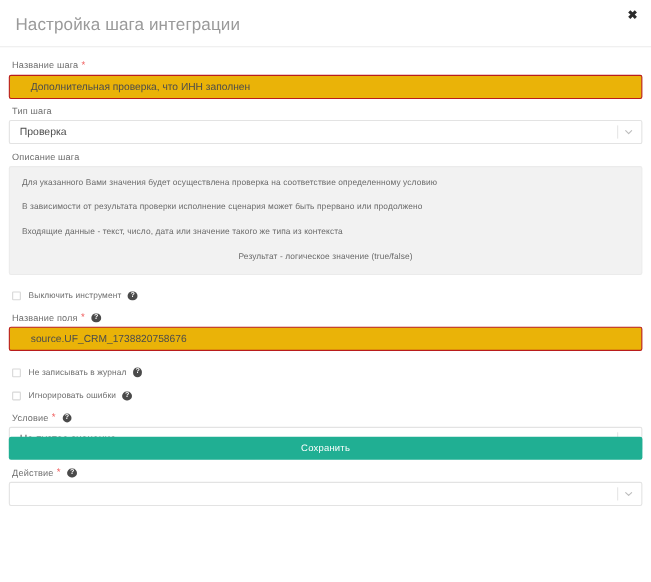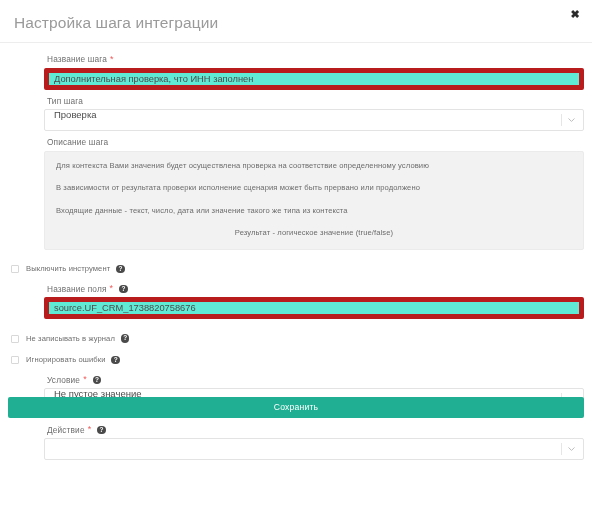--- a/index.html
+++ b/index.html
@@ -57,21 +57,21 @@
     padding: 0;
     line-height: 1;
     font-family: "Liberation Sans", sans-serif;
   }
 
   
   .modal-body {
     padding: 8px 8px 0 8px;
   }
 
-  .field-block { margin-bottom: 3px; margin-left: 36px; }
+  .field-block { margin-bottom: 3px; }
 
   .field-label {
     display: flex;
     align-items: center;
     font-size: 8.3px;
     color: #6e6e6e;
     line-height: 1;
     padding: 4px 2px 4px 3px;
     letter-spacing: 0.15px;
   }
@@ -96,42 +96,43 @@
     line-height: 1;
     margin-left: 6px;
     cursor: pointer;
     font-family: "Liberation Sans", sans-serif;
     flex: none;
   }
 
   .text-input {
     width: 100%;
     height: 22px;
-    border: 5px solid #b91c1c;
+    border: 1px solid #b91c1c;
     border-radius: 2px;
-    background: #5eead4;
+    background: #eab308;
     font-size: 9.3px;
     color: #4c4c4c;
-    padding: 0 5px;
+    padding: 0 19px;
     font-family: "Liberation Sans", sans-serif;
     outline: none;
     line-height: 22px;
     display: flex;
     align-items: center;
   }
   .text-input.empty { color: #b5b5b5; }
 
   .select-wrap {
     position: relative;
     width: 100%;
     height: 22px;
     border: 1px solid #e3e3e3;
     border-radius: 2px;
     background: #ffffff;
     display: flex;
+    align-items: center;
     padding: 0 9px;
     cursor: pointer;
   }
   .select-value {
     font-size: 9.5px;
     color: #4c4c4c;
     line-height: 1;
   }
   .select-sep {
     position: absolute;
@@ -253,21 +254,21 @@
             </svg>
         </span>
       </div>
     </div>
 
     <div class="field-block">
       <div class="field-label">
         <span>Описание шага</span>
       </div>
       <div class="desc-panel">
-        <div class="desc-line">Для контекста Вами значения будет осуществлена проверка на соответствие определенному условию</div>
+        <div class="desc-line">Для указанного Вами значения будет осуществлена проверка на соответствие определенному условию</div>
         <div class="desc-line">В зависимости от результата проверки исполнение сценария может быть прервано или продолжено</div>
         <div class="desc-line">Входящие данные - текст, число, дата или значение такого же типа из контекста</div>
         <div class="desc-line">Результат - логическое значение (true/false)</div>
       </div>
     </div>
 
     <div class="spacer-8"></div>
 
     <div class="checkbox-row">
       <span class="checkbox-box"></span>

